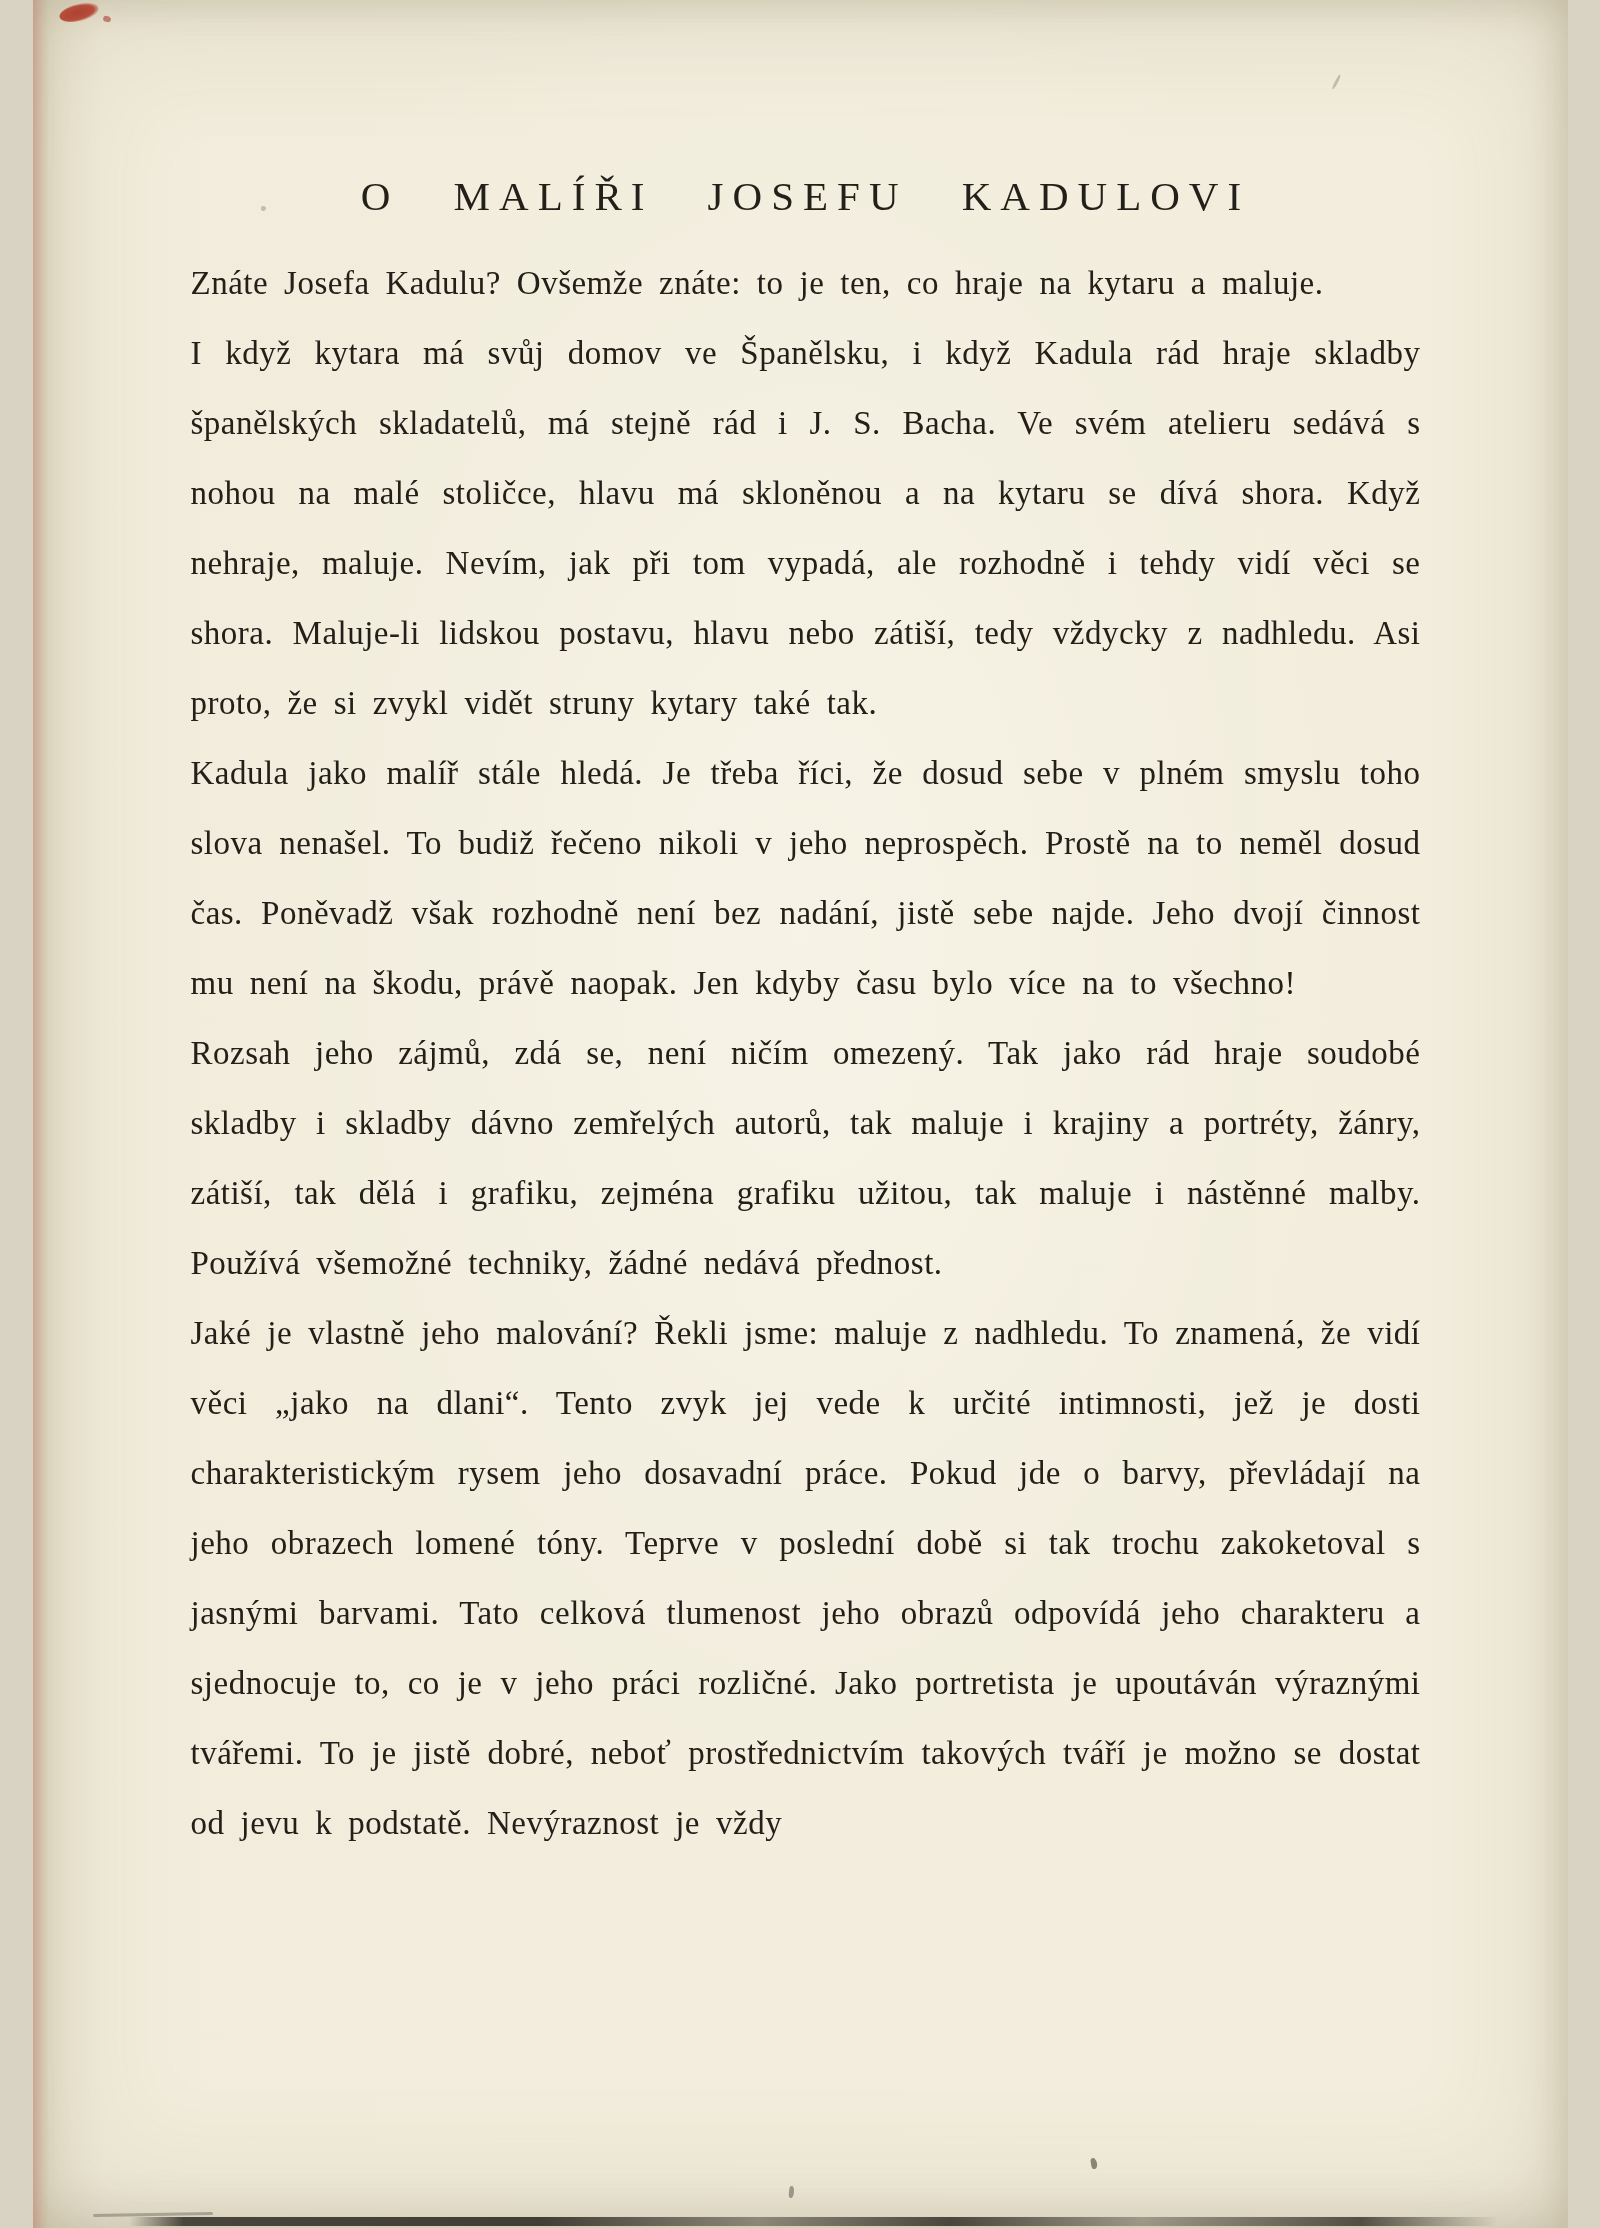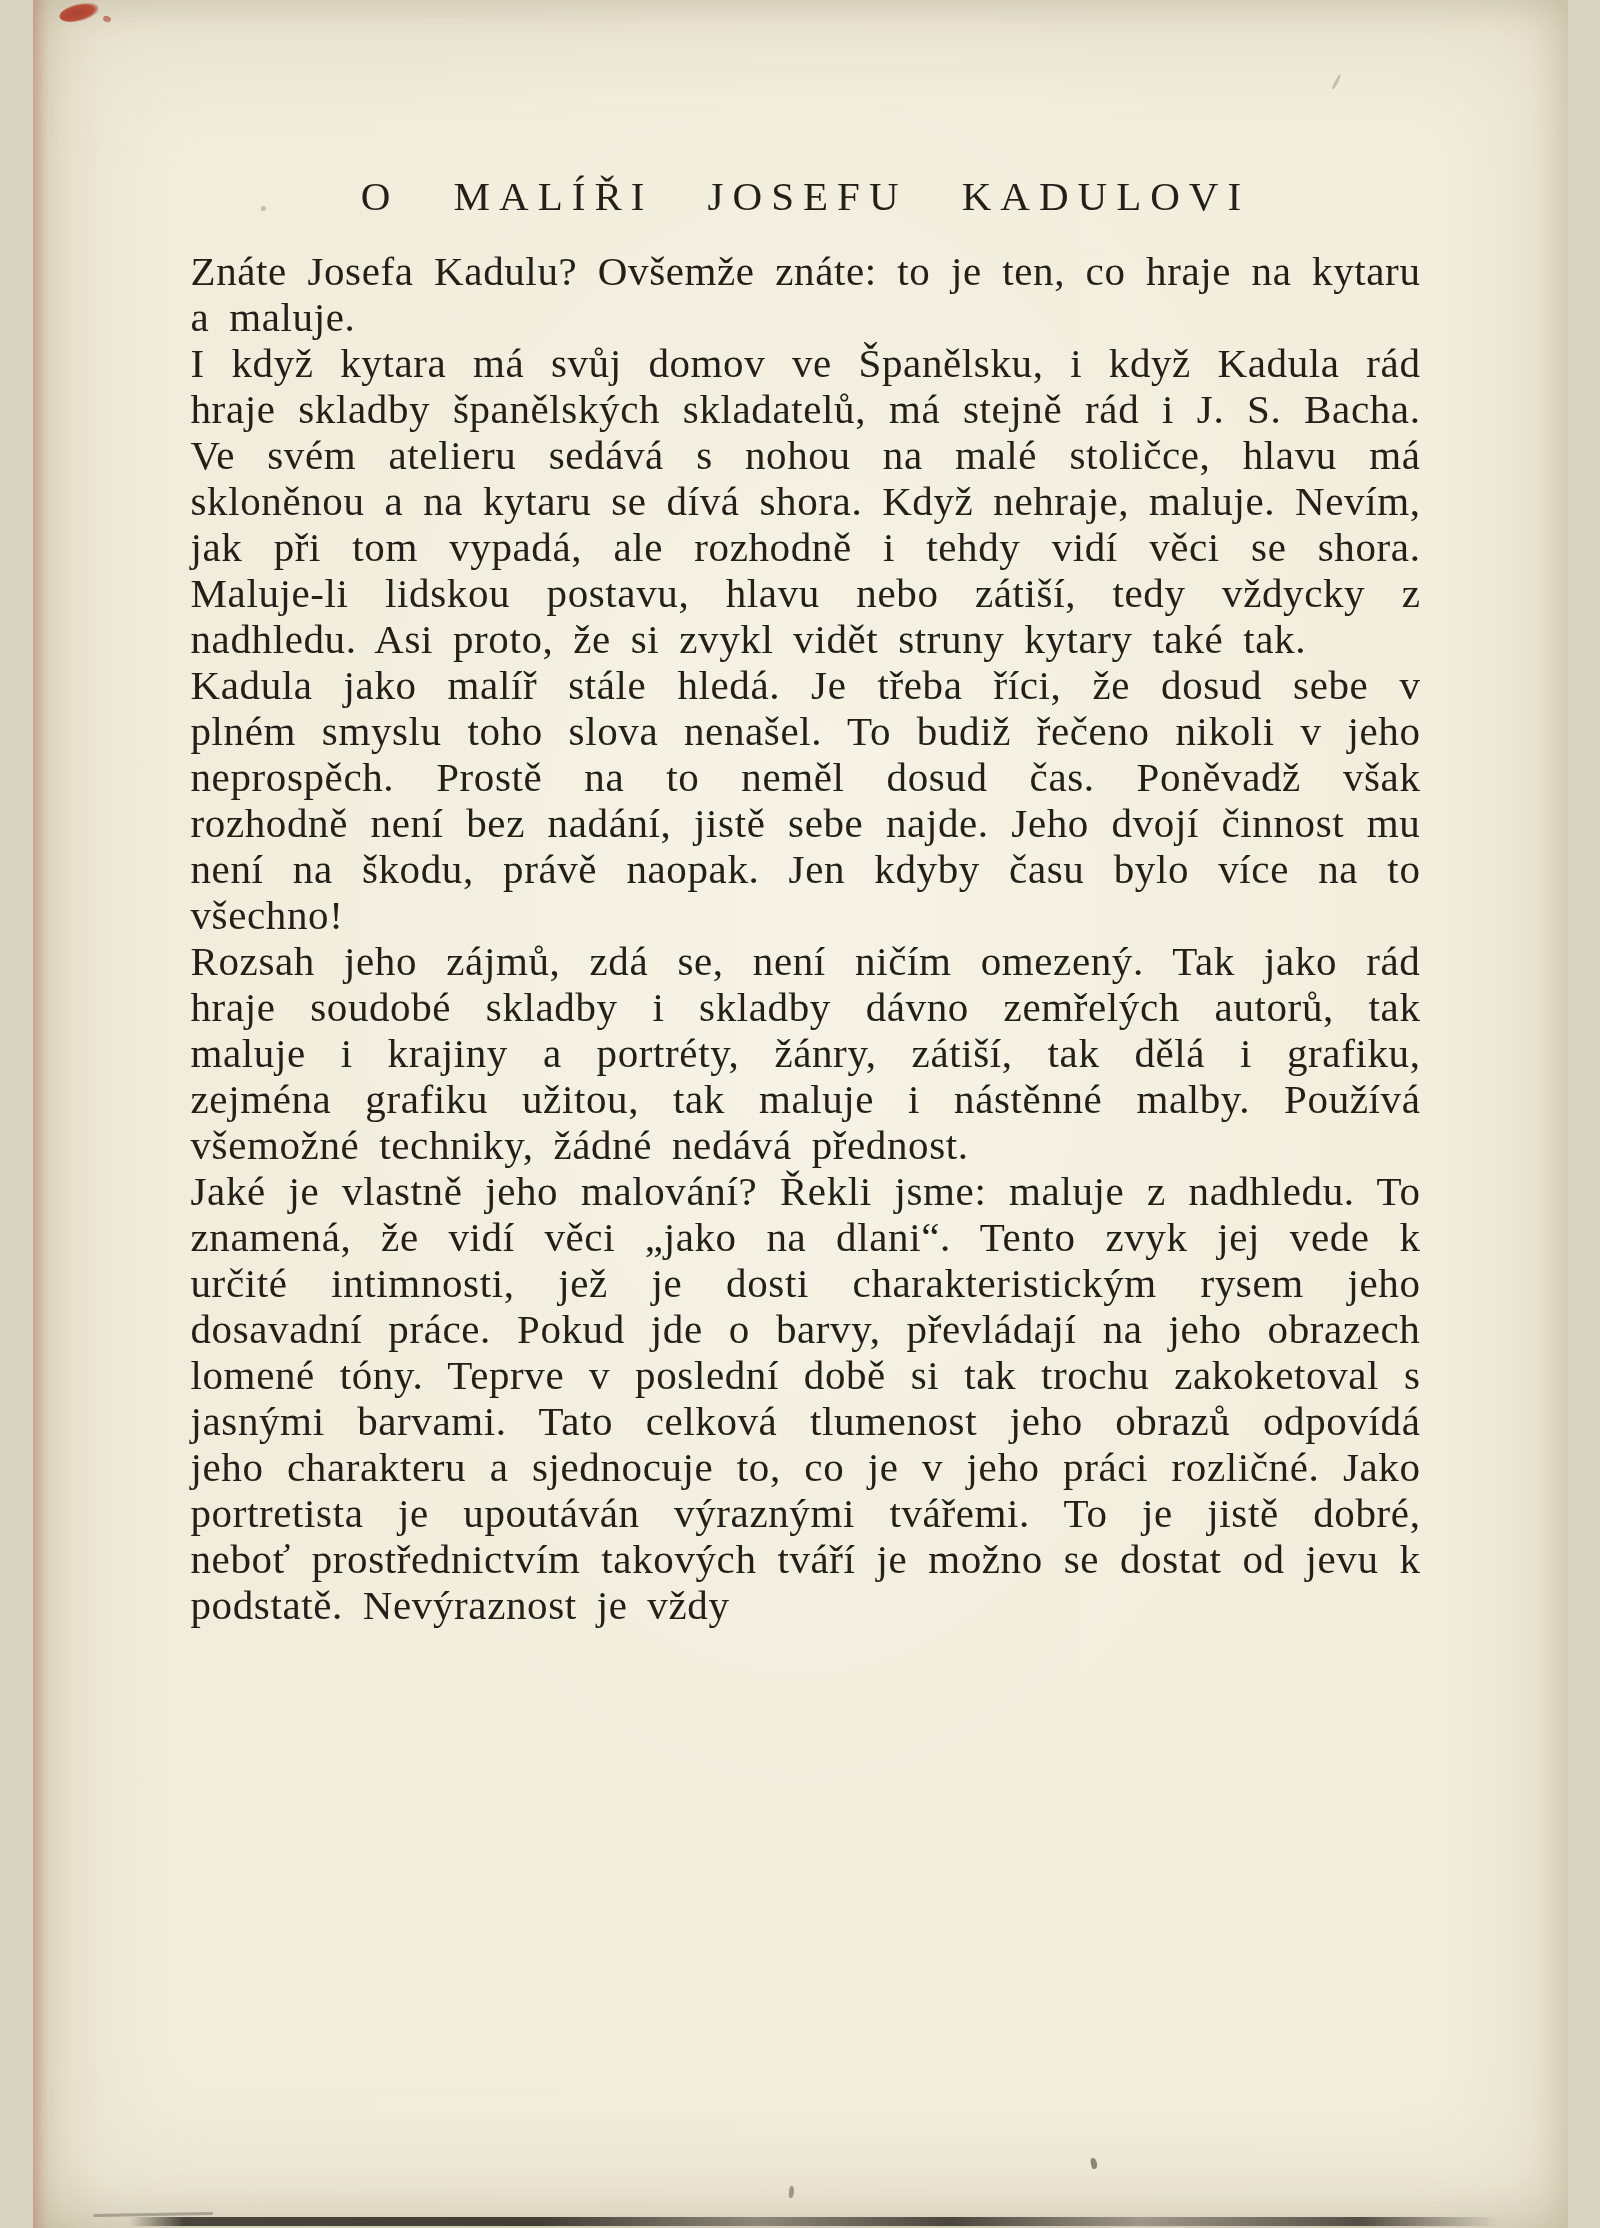--- a/index.html
+++ b/index.html
@@ -59,22 +59,22 @@
     font-size: 41px;
     font-weight: normal;
     text-align: center;
     letter-spacing: 0.22em;
     word-spacing: 0.85em;
     white-space: nowrap;
     color: #231f19;
   }
   .para {
     margin: 0;
-    font-size: 41px;
-    line-height: 46px;
+    font-size: 33px;
+    line-height: 70px;
     text-align: justify;
     word-spacing: 0.22em;
     letter-spacing: 0.015em;
     color: #242019;
   }
   .speck {
     position: absolute;
     background: #6b675c;
     border-radius: 40% 60% 55% 45%;
     pointer-events: none;

